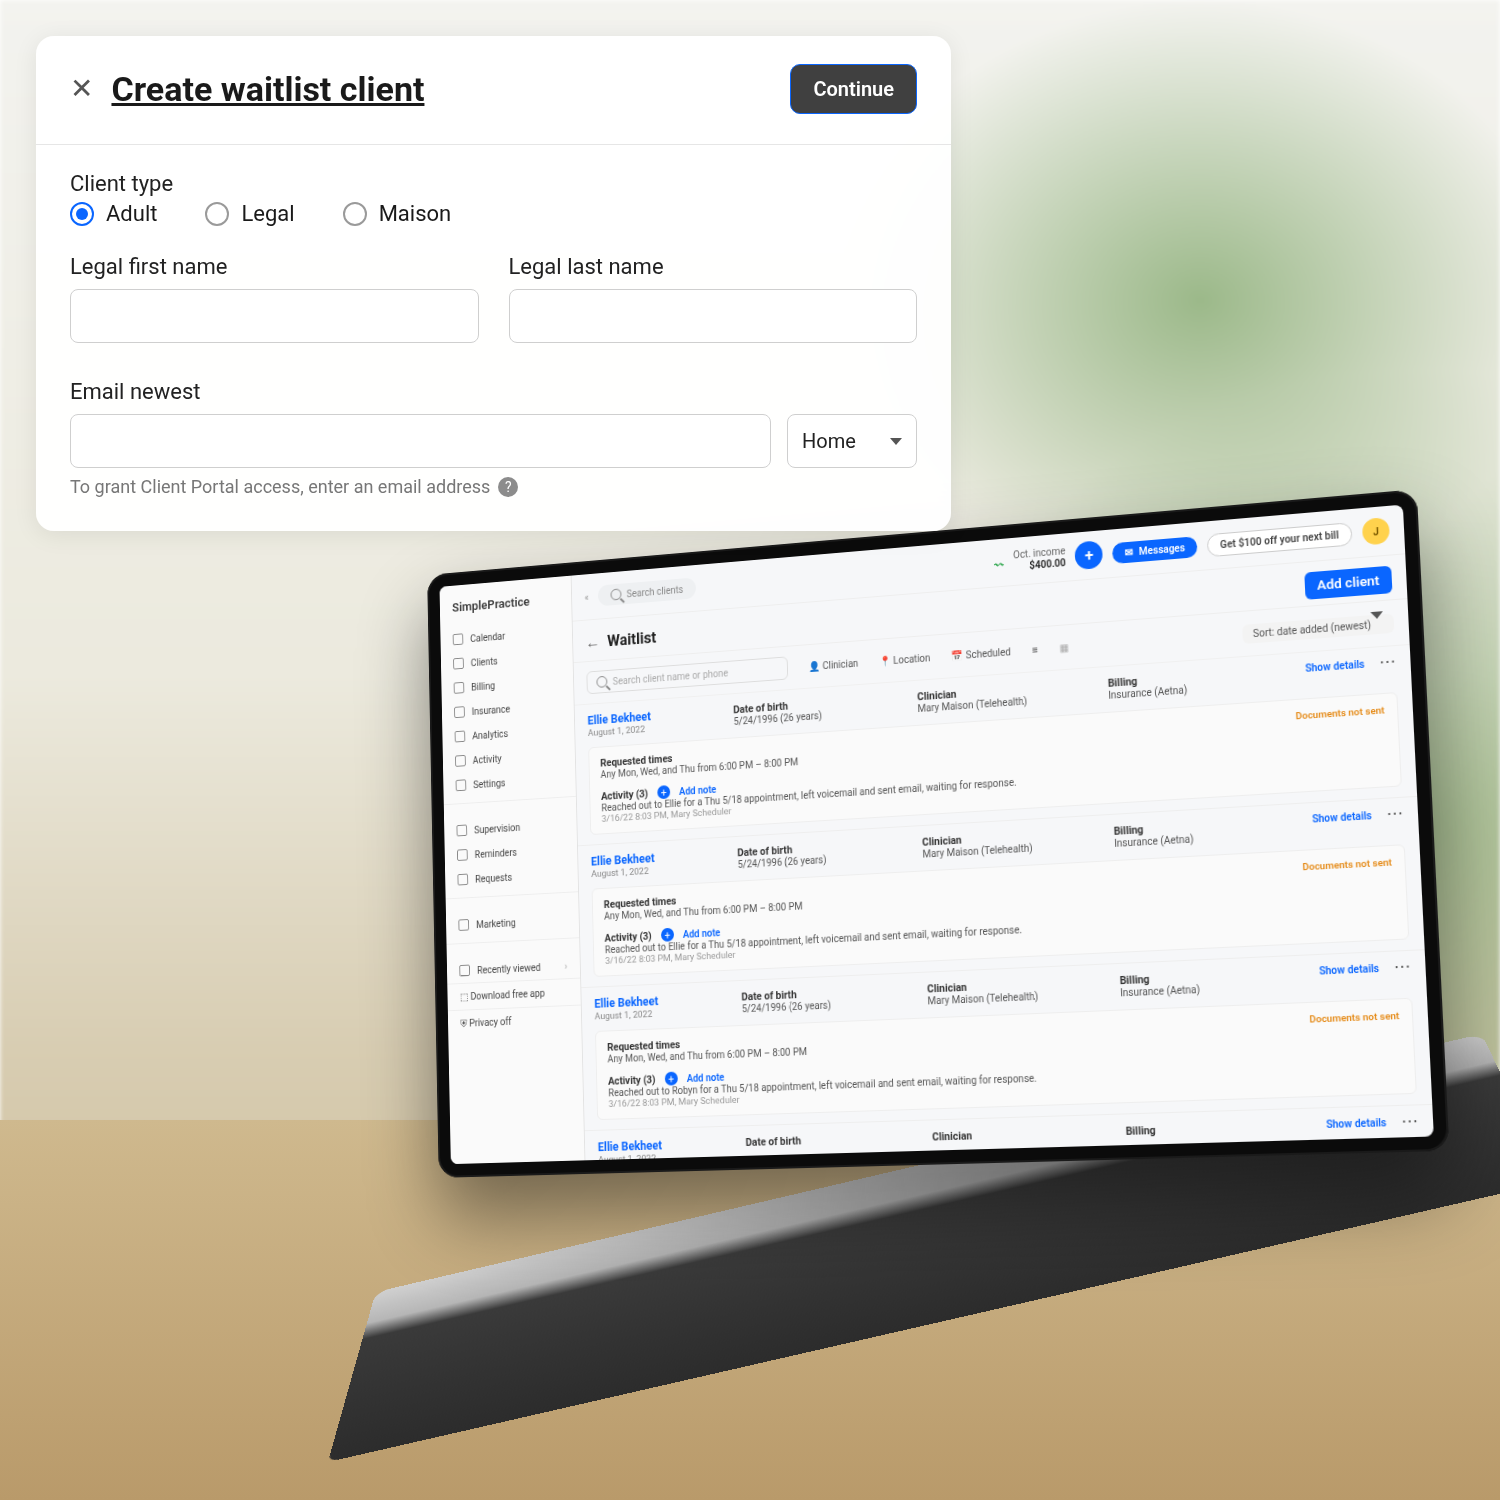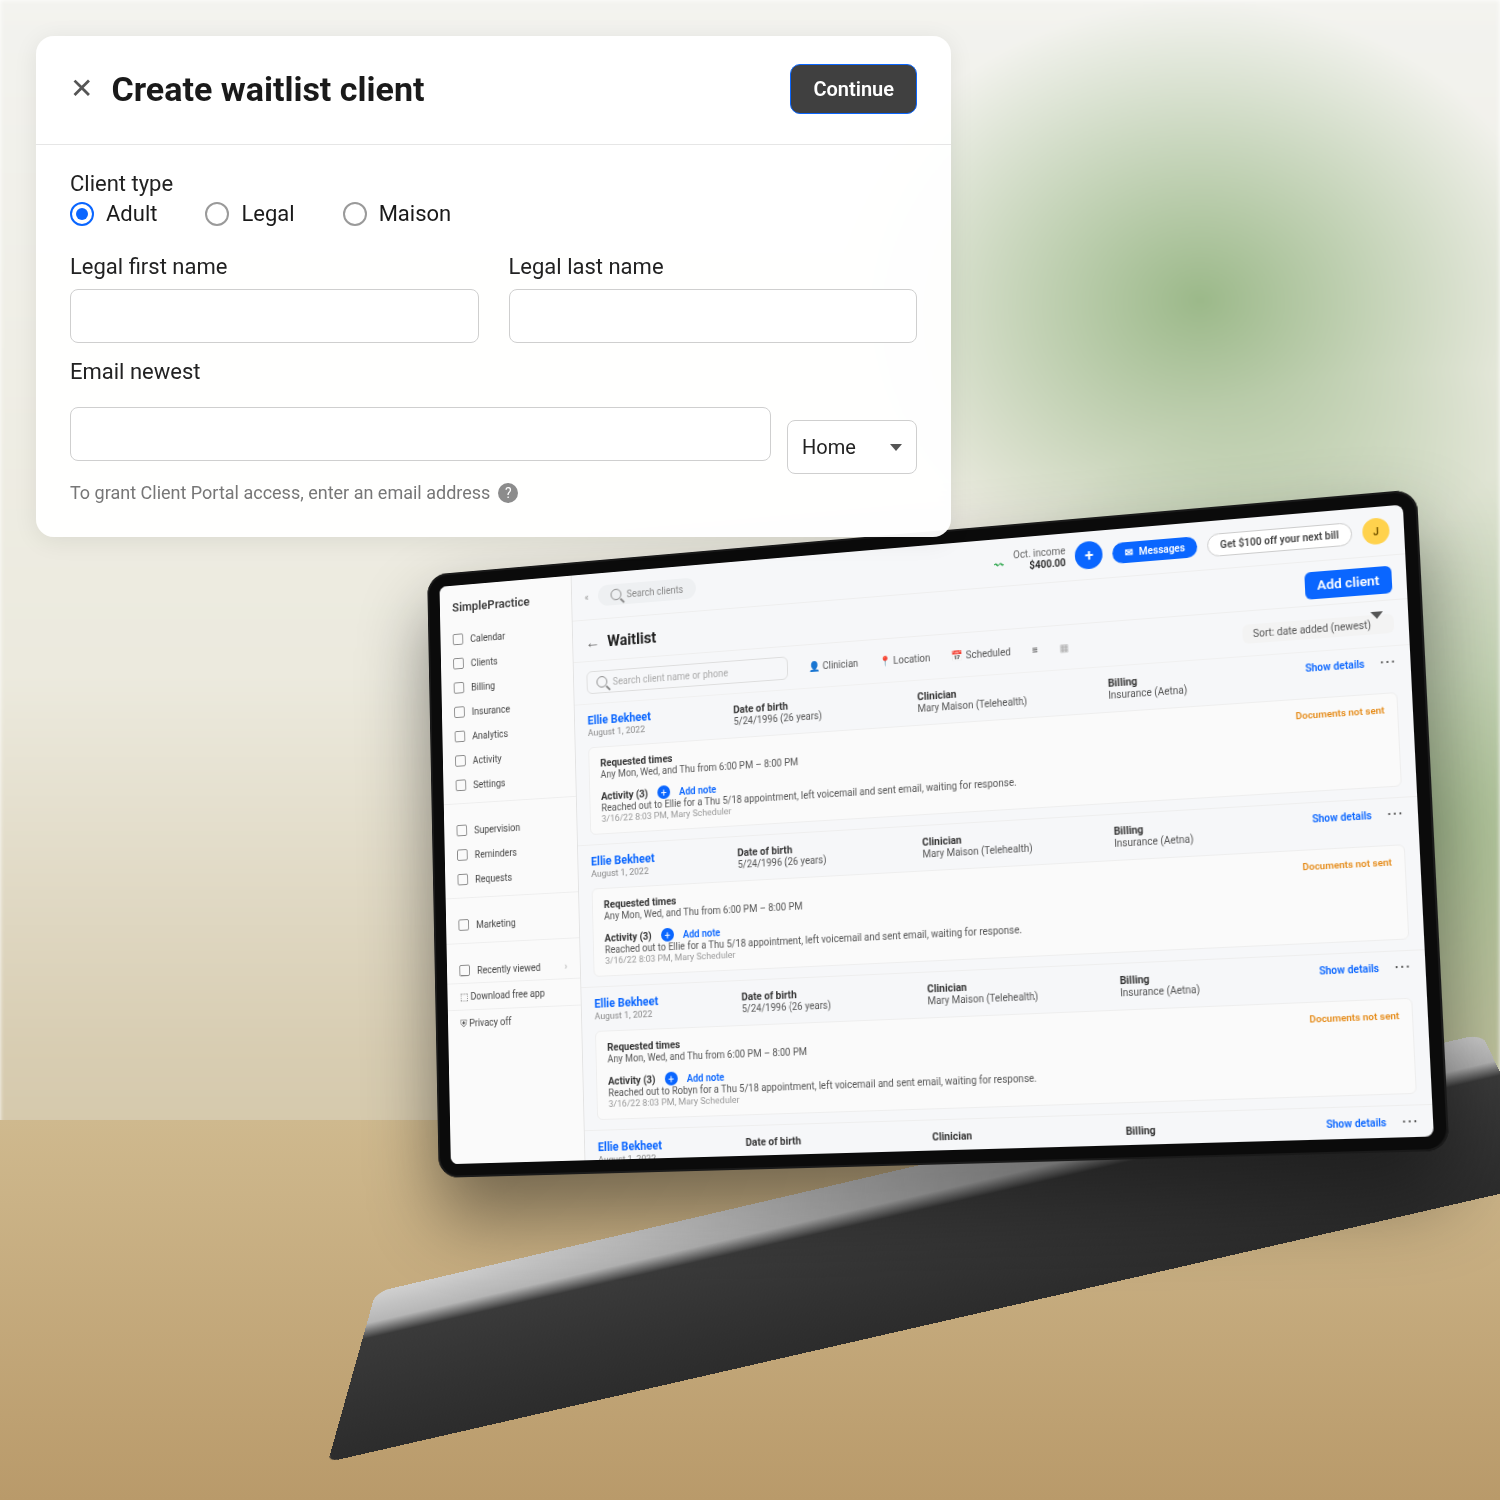--- a/index.html
+++ b/index.html
@@ -101,38 +101,38 @@
 .modal {
   position: absolute; left: 36px; top: 36px; width: 915px;
   background: rgba(255,255,255,0.96);
   border-radius: 18px;
   box-shadow: 0 4px 24px rgba(0,0,0,0.08);
   padding: 28px 34px 34px;
   color: #1a1a1a;
 }
 .modal-head { display: flex; align-items: center; gap: 18px; }
 .close-x { font-size: 28px; color: #555; cursor: pointer; line-height: 1; }
-.modal-title { font-size: 34px; font-weight: 700; flex: 1; }
+.modal-title { font-size: 34px; font-weight: 700; flex: 1; text-decoration: underline; }
 .btn2 { font-size: 20px; padding: 12px 22px; border-radius: 10px; border: 1px solid #ccc; background: #fff; cursor: pointer; }
 .btn2.primary2 { background: #404040; color: #fff; border-color: #0a66ff; font-weight: 600; }
 
 .divider { height: 1px; background: #e6e6e6; margin: 30px -34px 26px; }
 
 .sect-label { font-size: 22px; color: #222; margin-bottom: 5px; }
 .radios { display: flex; gap: 48px; align-items: flex-start; margin-bottom: 28px; }
 .radio { display: flex; align-items: center; gap: 12px; font-size: 22px; cursor: pointer; }
 .rdot { width: 24px; height: 24px; border-radius: 50%; border: 2px solid #9a9a9a; display: inline-flex; align-items: center; justify-content: center; }
 .rdot.sel { border-color: #0a66ff; }
 .rdot.sel::after { content: ""; width: 12px; height: 12px; border-radius: 50%; background: #0a66ff; }
 
-.form-row { display: flex; gap: 30px; margin-bottom: 16px; }
+.form-row { display: flex; gap: 30px; margin-bottom: 36px; }
 .field { flex: 1; }
 .field label { display: block; font-size: 22px; margin-bottom: 10px; color: #222; }
 .input { width: 100%; height: 54px; border: 1px solid #cfcfcf; border-radius: 8px; background: #fff; font-size: 20px; padding: 0 14px; }
-.select { width: 130px; height: 54px; border: 1px solid #cfcfcf; border-radius: 8px; background: #fff; display: flex; align-items: center; justify-content: space-between; padding: 0 14px; font-size: 20px; color: #222; margin-top: 26px; }
+.select { width: 130px; height: 54px; border: 1px solid #cfcfcf; border-radius: 8px; background: #fff; display: flex; align-items: center; justify-content: space-between; padding: 0 14px; font-size: 20px; color: #222; }
 .help { color: #777; font-size: 18px; margin-top: 8px; display: flex; align-items: center; gap: 8px; }
 .help .q { width: 20px; height: 20px; border-radius: 50%; background: #8c8c8c; color: #fff; font-size: 14px; display: inline-flex; align-items: center; justify-content: center; }
 
 .caret-down { width: 0; height: 0; border-left: 6px solid transparent; border-right: 6px solid transparent; border-top: 7px solid #555; }
 .mag { width: 12px; height: 12px; border: 1.5px solid #888; border-radius: 50%; position: relative; }
 .mag::after { content: ""; position: absolute; width: 6px; height: 1.5px; background: #888; transform: rotate(45deg); right: -5px; bottom: -2px; }
 </style>
 </head>
 <body>
 

